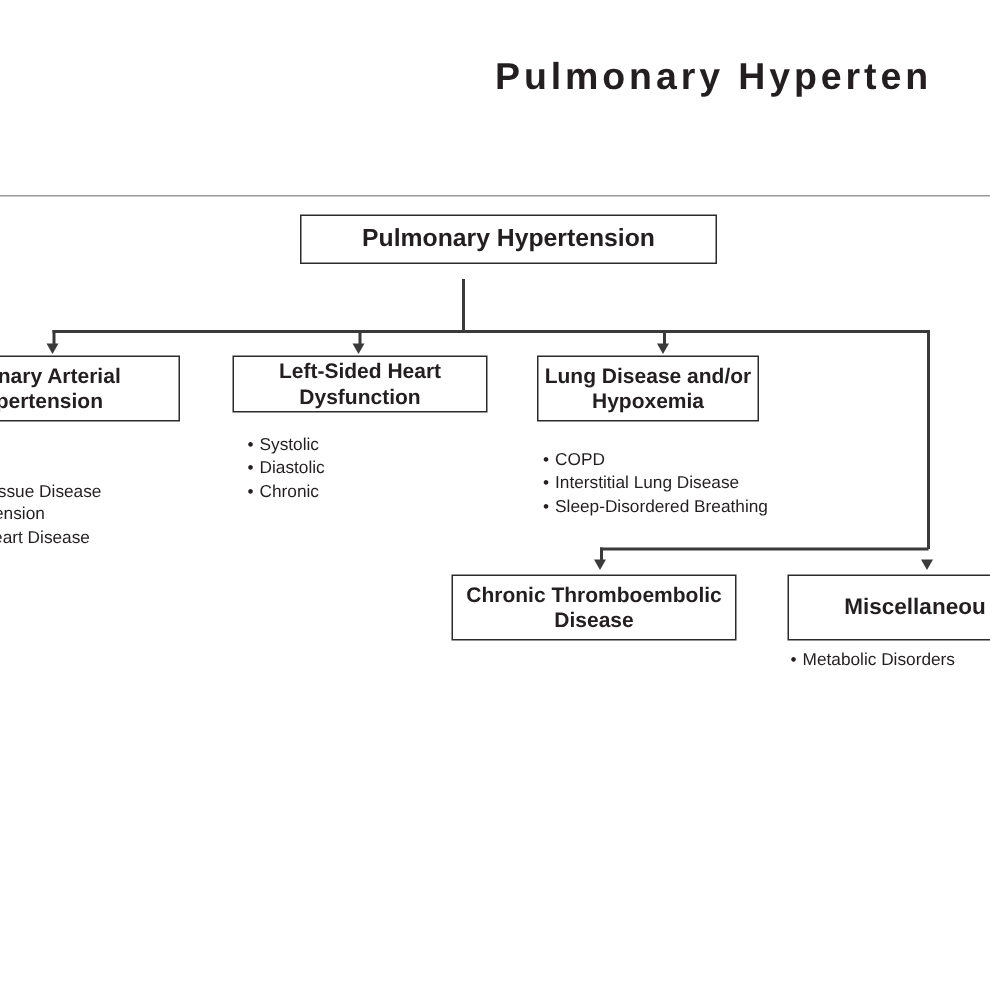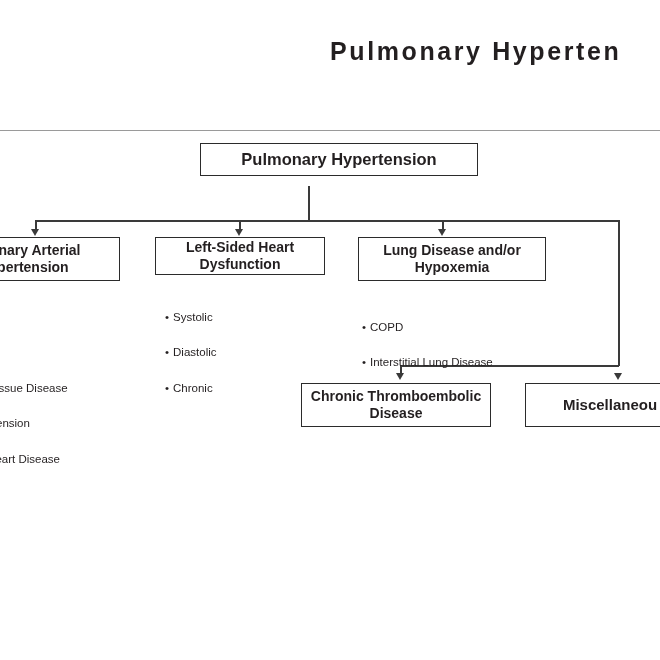--- a/index.html
+++ b/index.html
@@ -82,21 +82,21 @@
     left: 155px;
     top: 237px;
     width: 170px;
     height: 38px;
     font-size: 14px;
   }
 
   .box-lung {
     left: 358px;
     top: 237px;
-    width: 188px;
+    width: 148px;
     height: 44px;
     font-size: 14px;
   }
 
   .box-cte {
     left: 301px;
     top: 383px;
     width: 190px;
     height: 44px;
     font-size: 14px;
@@ -113,21 +113,20 @@
   
   .bullet-list {
     position: absolute;
     font-size: 11.5px;
     line-height: 15.4px;
     color: #231f20;
     white-space: nowrap;
   }
   .bullet-list .li {
     white-space: nowrap;
-    margin-top: 20px;
   }
   .bullet-list .li.plain {
     padding-left: 0;
   }
   .bullet-list .li.dot::before {
     content: "\2022";
     margin-right: 4px;
   }
   .bullet-list .li.indent {
     padding-left: 7px;
@@ -236,18 +235,20 @@
 
   <div class="bullet-list list-lsh">
     <div class="li dot">Systolic</div>
     <div class="li dot">Diastolic</div>
     <div class="li dot">Chronic</div>
   </div>
 
   <div class="bullet-list list-lung">
     <div class="li dot">COPD</div>
     <div class="li dot">Interstitial Lung Disease</div>
+    <div class="li dot">Sleep-Disordered Breathing</div>
   </div>
 
   <div class="bullet-list list-misc">
+    <div class="li dot">Metabolic Disorders</div>
   </div>
 
 </div>
 
 </body></html>

